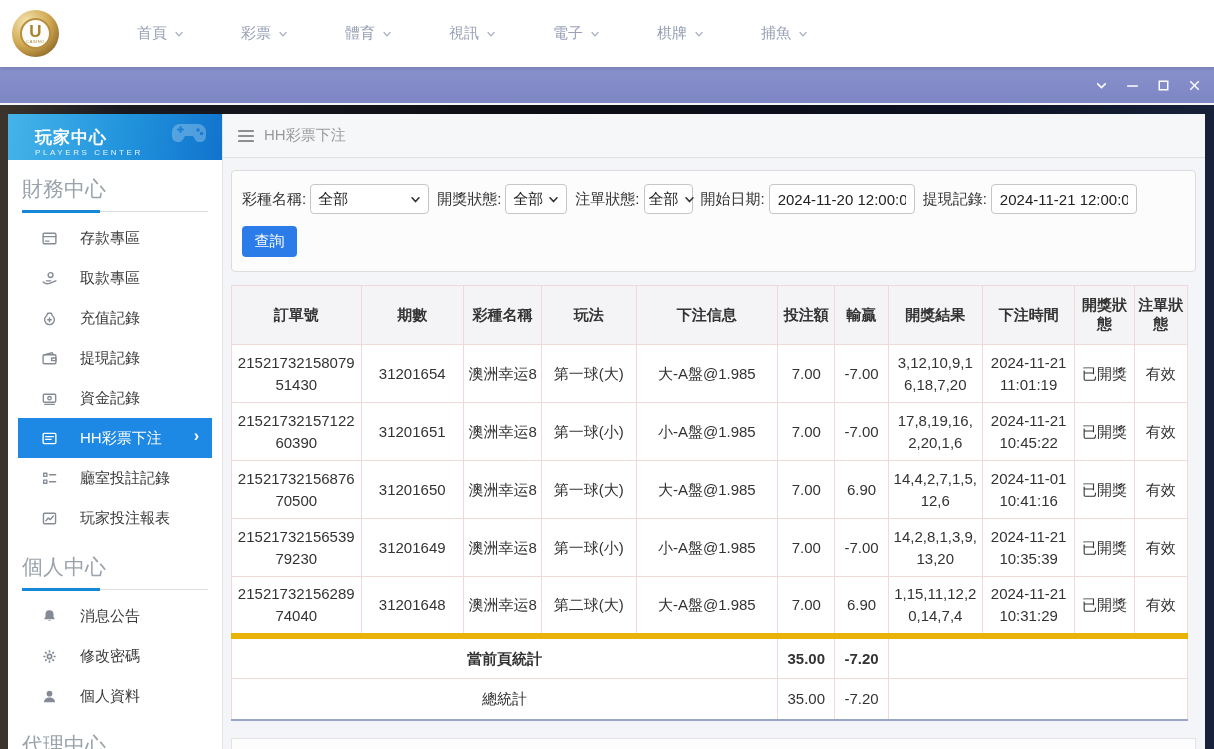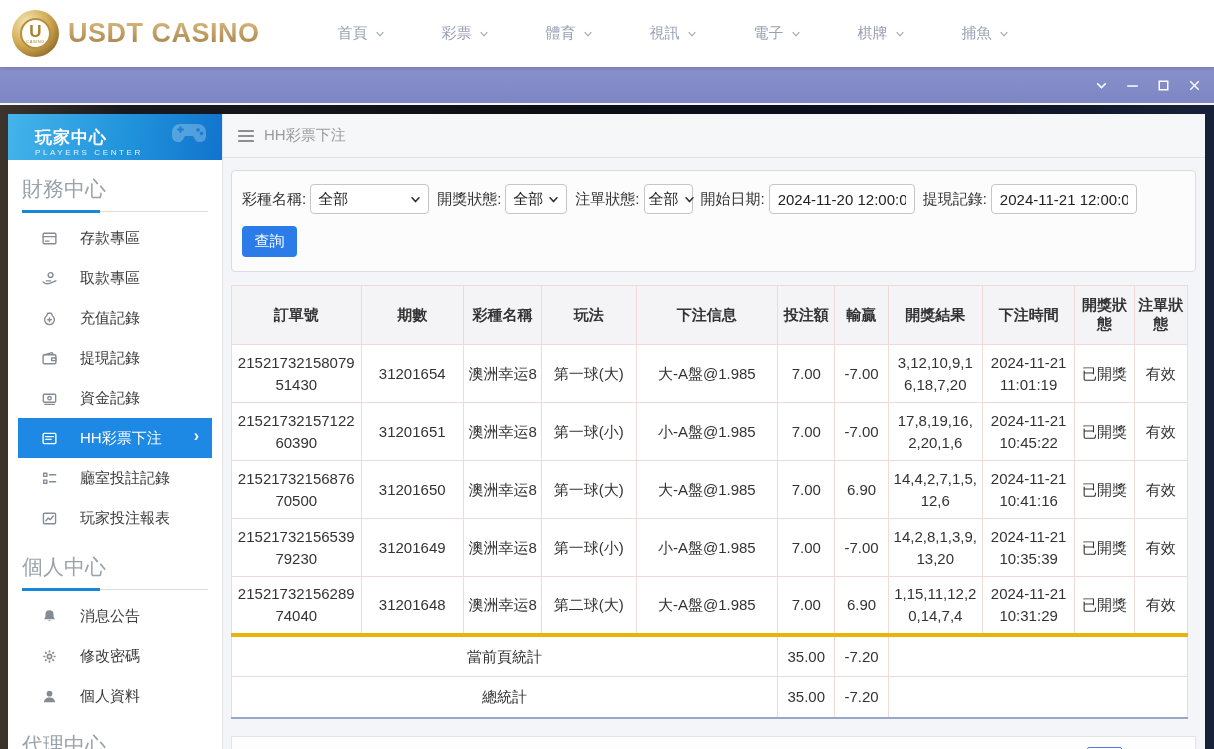--- a/index.html
+++ b/index.html
@@ -79,21 +79,21 @@
 
   
   .table-wrap { margin-top:13px; padding-right:8px; }
   table.bets { width:100%; border-collapse:collapse; background:#fff; font-size:15px; color:#333;
                border:1px solid #f0d9d9; border-bottom:2px solid #9aa6c8; table-layout:fixed; }
   .bets th { background:#f4f4f6; font-weight:bold; padding:10px 1px; border:1px solid #f0d9d9; }
   .bets td { padding:6px 3px; text-align:center; border:1px solid #f0d9d9; line-height:1.45; }
   .bets tr.drow td { height:58px; }
   .bets td.brk { word-break:break-all; }
   .bets tr.sumrow td { padding:9px 3px; }
-  .bets tr.sumrow-first td { border-top:4px solid #eab308; }
+  .bets tr.sumrow-first td { border-top:6px solid #eab308;font-weight:bold; }
 
   
   .pager-bar { margin-top:17px; background:#fdfdfd; border:1px solid #e4e4e4; height:45px;
                display:flex; align-items:center; justify-content:space-between; padding:0 13px;
                font-size:14px; color:#333; }
   .pg { display:flex; align-items:center; gap:9px; }
   .pg .lnk { color:#2a6be0; cursor:pointer; }
   .pg .cur { color:#2a6be0; background:#c6cbe0; padding:0 2px; }
   .pg input { width:35px; height:23px; border:1px solid #4a7fd4; border-radius:2px; font-family:inherit;
               font-size:14px; text-align:center; }
@@ -104,21 +104,20 @@
 <div class="page">
 
   <header class="site-header">
     <div class="logo">
       <div class="logo-ball">
         <div class="logo-ball-inner">
           <span class="logo-u">U</span>
           <span class="logo-ball-sub">CASINO</span>
         </div>
       </div>
-      <span class="logo-text">USDT CASINO</span>
     </div>
     <nav class="top-nav">
 
         <div class="nav-item">
           <span>首頁</span>
           <svg viewBox="0 0 16 16" fill="none" stroke="currentColor" stroke-width="1.6" stroke-linecap="round" stroke-linejoin="round">
             <polyline points="4 6 8 10.5 12 6"></polyline>
           </svg>
         </div>
 
@@ -467,21 +466,21 @@
 
                   <tr class="drow">
                     <td class="brk">2152173215687670500</td>
                     <td>31201650</td>
                     <td>澳洲幸运8</td>
                     <td>第一球(大)</td>
                     <td>大-A盤@1.985</td>
                     <td>7.00</td>
                     <td>6.90</td>
                     <td class="brk">14,4,2,7,1,5,12,6</td>
-                    <td>2024-11-21 10:41:16</td>
+                    <td>2024-11-01 10:41:16</td>
                     <td>已開獎</td>
                     <td>有效</td>
                   </tr>
 
                   <tr class="drow">
                     <td class="brk">2152173215653979230</td>
                     <td>31201649</td>
                     <td>澳洲幸运8</td>
                     <td>第一球(小)</td>
                     <td>小-A盤@1.985</td>

